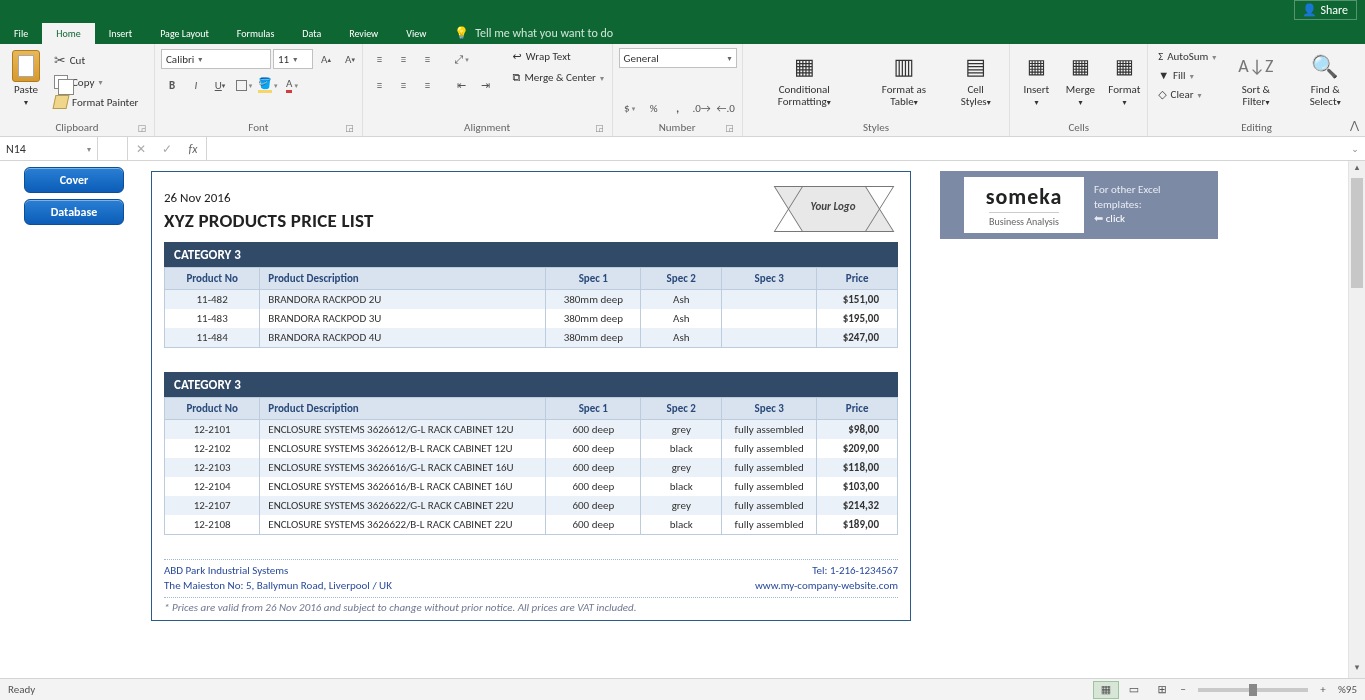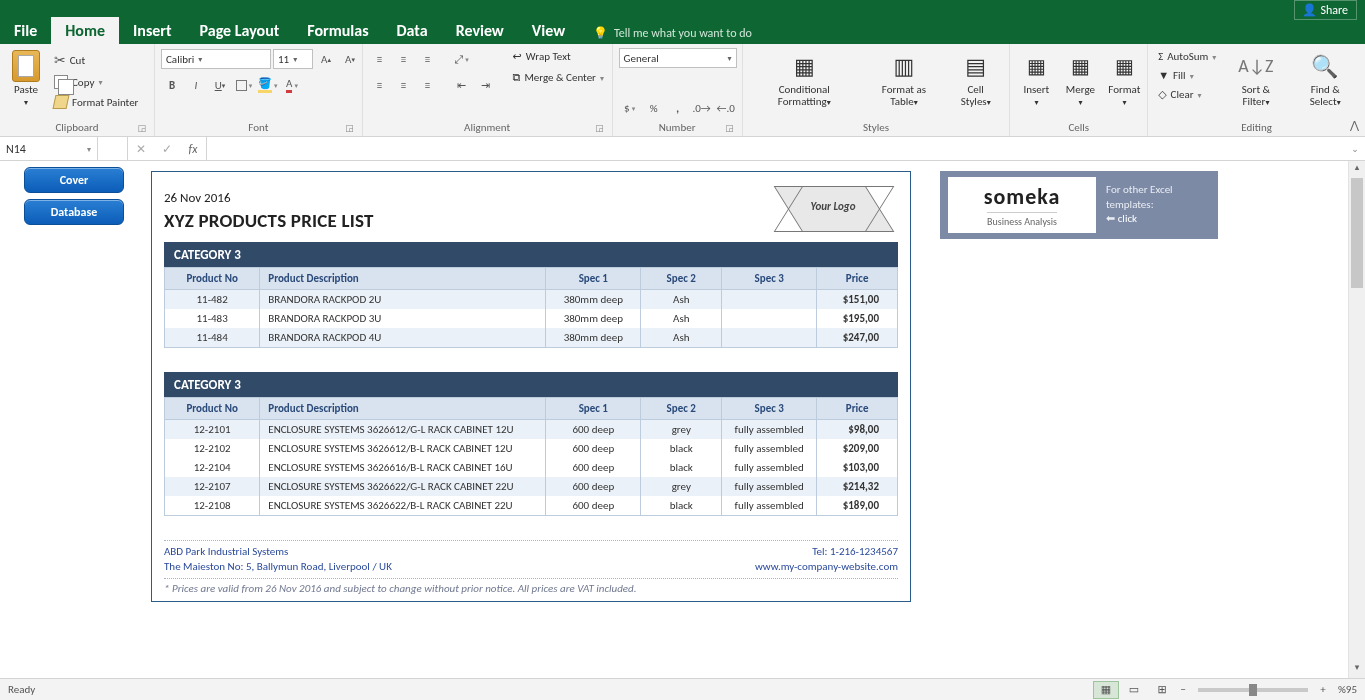--- a/index.html
+++ b/index.html
@@ -4,21 +4,21 @@
 <style>
 *{margin:0;padding:0;box-sizing:border-box;font-family:"Segoe UI",Calibri,Arial,sans-serif;}
 body{background:#fff;font-size:12px;color:#333;overflow:hidden;width:1365px;height:700px;}
 
 
 .titlebar{height:20px;background:#0e6632;display:flex;align-items:center;padding:0 8px;color:#fff;justify-content:flex-end;}
 .titlebar .share{background:#0e6632;padding:2px 8px;border:1px solid rgba(255,255,255,.3);font-size:12px;cursor:pointer;}
 
 
 .tabstrip{height:24px;background:#0e6632;display:flex;align-items:flex-end;}
-.tab{padding:4px 14px;color:#fff;font-size:16px;cursor:pointer;font-weight:bold;}
+.tab{padding:4px 14px;color:#fff;font-size:10px;cursor:pointer;}
 .tab.active{background:#f3f3f3;color:#0e6632;}
 .tellme{display:flex;align-items:center;color:#cfe6d9;font-size:12px;padding:4px 14px;gap:6px;}
 
 
 .ribbon{height:93px;background:#f3f3f3;border-bottom:1px solid #d4d4d4;display:flex;position:relative;}
 .rgroup{border-right:1px solid #e0e0e0;display:flex;flex-direction:column;padding:4px 6px 2px;min-width:50px;}
 .rgroup .body{flex:1;display:flex;align-items:flex-start;gap:4px;}
 .rgroup .label{text-align:center;font-size:11px;color:#666;padding-top:2px;position:relative;}
 .rgroup .label .launcher{position:absolute;right:0;bottom:0;width:12px;height:12px;font-size:9px;color:#888;cursor:pointer;}
 .bigbtn{display:flex;flex-direction:column;align-items:center;justify-content:center;padding:2px 4px;min-width:40px;gap:2px;cursor:pointer;}
@@ -74,21 +74,21 @@
 table.pl tbody tr:last-child td{border-bottom:1px solid #bcccdc;}
 table.pl td.price{text-align:right;padding-right:18px;font-weight:bold;}
 
 .doc-foot{margin-top:24px;font-size:11px;color:#2a4a9a;}
 .doc-foot .row{display:flex;justify-content:space-between;padding:1px 0;}
 .doc-foot hr{border:none;border-top:1px dotted #9fb6d4;margin:4px 0 3px;}
 .doc-foot .note{font-style:italic;color:#707890;}
 
 
 .promo{position:absolute;left:940px;top:10px;width:278px;height:68px;background:#7c8aa6;display:flex;align-items:center;padding:4px 8px;gap:10px;}
-.promo .brand{background:#fff;width:148px;height:56px;display:flex;flex-direction:column;align-items:center;justify-content:center;}
+.promo .brand{background:#fff;width:120px;height:56px;display:flex;flex-direction:column;align-items:center;justify-content:center;margin-left:16px;}
 .promo .brand .sk{font-size:22px;font-weight:bold;letter-spacing:1px;color:#222;}
 .promo .brand .sub{font-size:10px;color:#666;border-top:1px solid #ccc;padding-top:2px;margin-top:2px;}
 .promo .side{color:#e8ecf3;font-size:11px;line-height:1.35;}
 .promo .side .click{color:#fff;cursor:pointer;}
 
 
 .status{height:22px;background:#f3f3f3;border-top:1px solid #d4d4d4;display:flex;align-items:center;padding:0 8px;font-size:11px;color:#555;}
 .status .spacer{flex:1;}
 .status .vbtn{width:26px;height:18px;display:flex;align-items:center;justify-content:center;border:1px solid transparent;margin:0 1px;cursor:pointer;}
 .status .vbtn.active{background:#d8e6d8;border-color:#9ec49e;}
@@ -430,20 +430,28 @@
               <td class="price">$98,00</td>
             </tr>
             <tr class="odd">
               <td>12-2102</td>
               <td class="desc">ENCLOSURE SYSTEMS 3626612/B-L RACK CABINET 12U</td>
               <td>600 deep</td>
               <td>black</td>
               <td>fully assembled</td>
               <td class="price">$209,00</td>
             </tr>
+            <tr class="even">
+              <td>12-2103</td>
+              <td class="desc">ENCLOSURE SYSTEMS 3626616/G-L RACK CABINET 16U</td>
+              <td>600 deep</td>
+              <td>grey</td>
+              <td>fully assembled</td>
+              <td class="price">$118,00</td>
+            </tr>
             <tr class="odd">
               <td>12-2104</td>
               <td class="desc">ENCLOSURE SYSTEMS 3626616/B-L RACK CABINET 16U</td>
               <td>600 deep</td>
               <td>black</td>
               <td>fully assembled</td>
               <td class="price">$103,00</td>
             </tr>
             <tr class="even">
               <td>12-2107</td>

